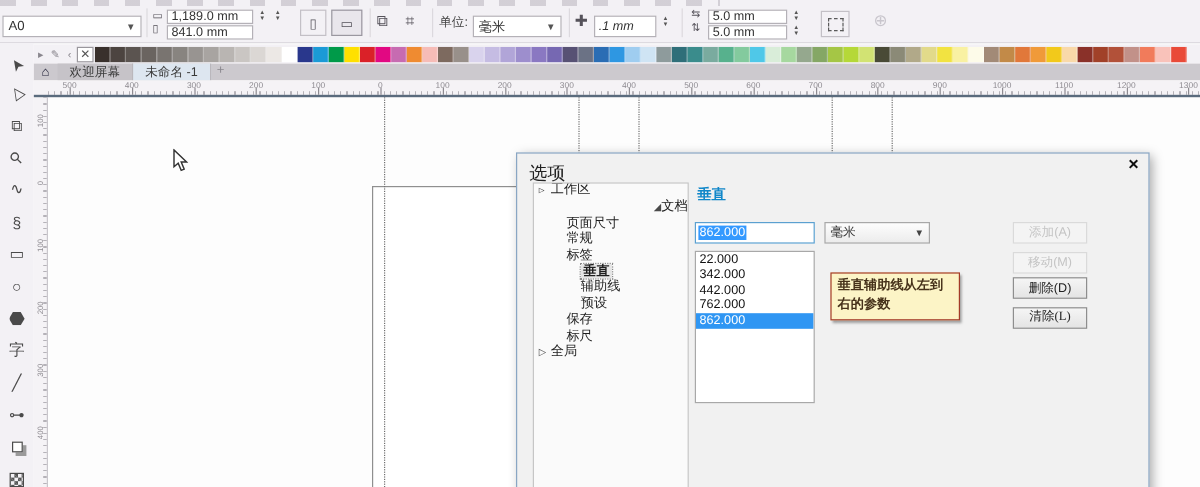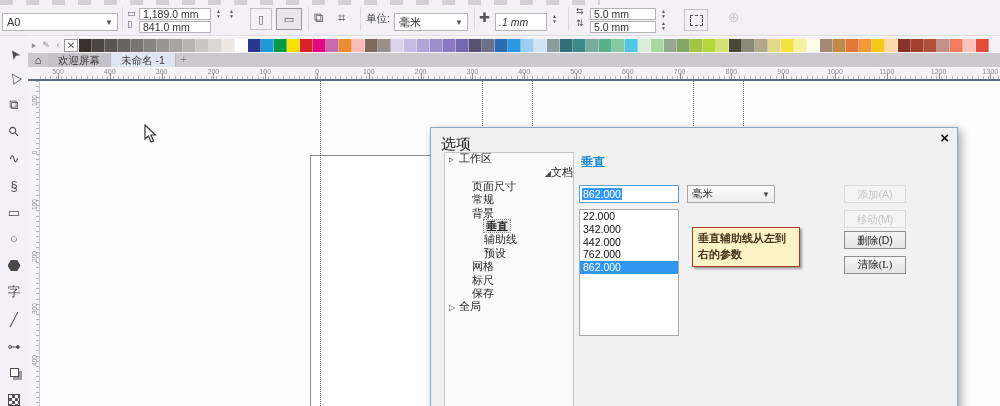--- a/index.html
+++ b/index.html
@@ -329,27 +329,26 @@
 </div>
 
 <div class="dialog">
   <div class="dlg-title">选项</div>
   <div class="dlg-close">×</div>
   <div class="tree">
       <div class="tnode" style="padding-left: 4px; font-family: Liberation Mono, monospace;"><span class="arr">▷</span><span class="lbl">工作区</span></div>
       <div class="tnode" style="padding-left: 4px; text-align: right;"><span class="arr">◢</span><span class="lbl">文档</span></div>
       <div class="tnode" style="padding-left: 27px;"><span class="lbl">页面尺寸</span></div>
       <div class="tnode" style="padding-left: 27px;"><span class="lbl">常规</span></div>
-      <div class="tnode" style="padding-left: 27px;"><span class="lbl">背景</span></div>
+      <div class="tnode" style="padding-left: 27px;"><span class="lbl">标签</span></div>
       <div class="tnode sel" style="padding-left: 39px;"><span class="lbl">垂直</span></div>
       <div class="tnode" style="padding-left: 39px;"><span class="lbl">辅助线</span></div>
       <div class="tnode" style="padding-left: 39px;"><span class="lbl">预设</span></div>
-      <div class="tnode" style="padding-left: 27px;"><span class="lbl">网格</span></div>
+      <div class="tnode" style="padding-left: 27px;"><span class="lbl">保存</span></div>
       <div class="tnode" style="padding-left: 27px;"><span class="lbl">标尺</span></div>
-      <div class="tnode" style="padding-left: 27px;"><span class="lbl">保存</span></div>
       <div class="tnode" style="padding-left: 4px;"><span class="arr">▷</span><span class="lbl">全局</span></div>
     </div>
   <div class="panel-head">垂直</div>
   <div class="dlg-input"><span class="selhl">862.000</span></div>
   <div class="dlg-combo">
     <span>毫米</span>
     <span class="arrow">▼</span>
   </div>
   <div class="dlg-list">
       <div class="lrow">22.000</div>

